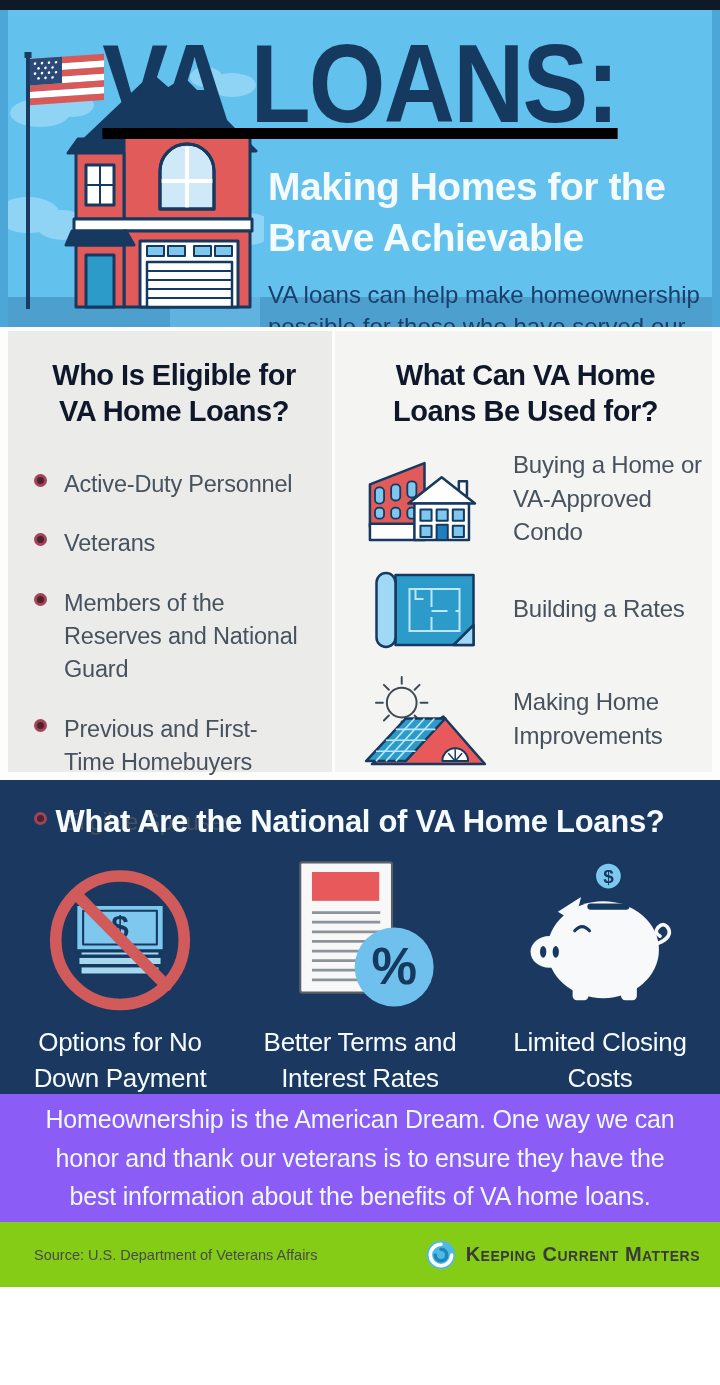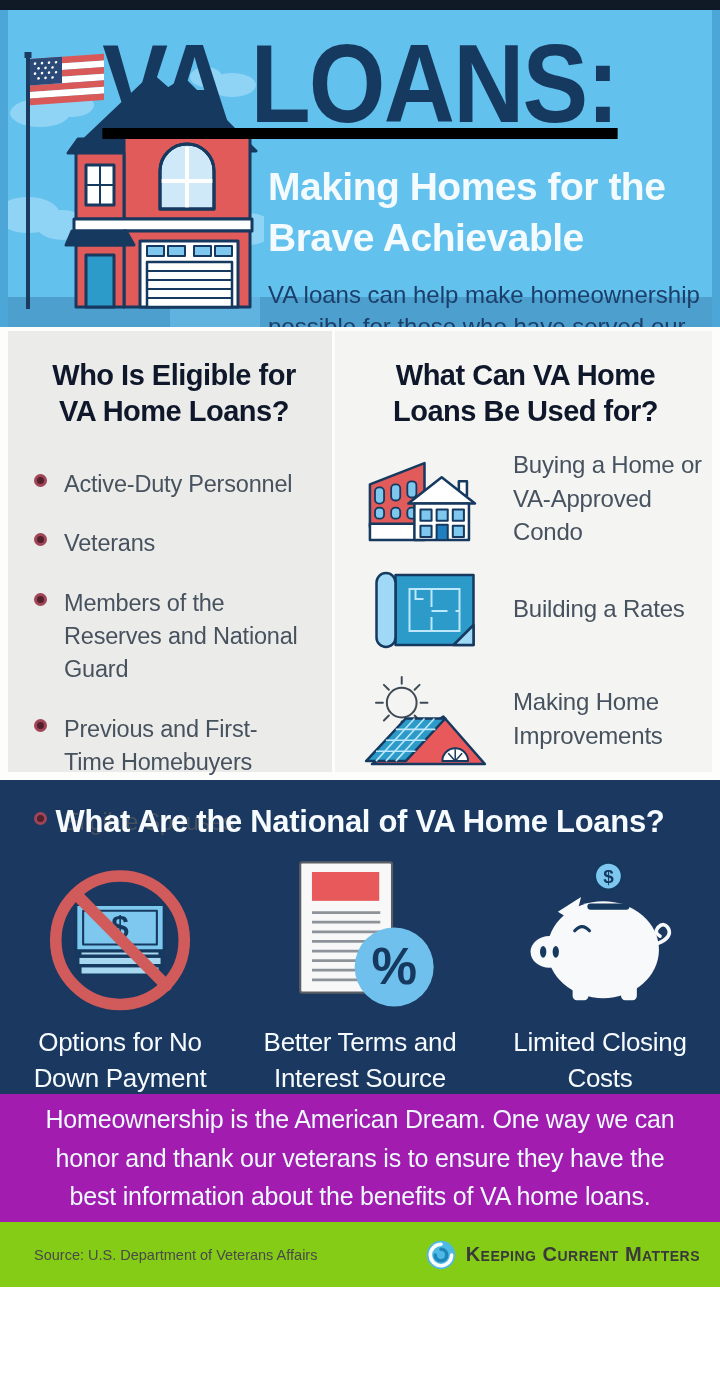--- a/index.html
+++ b/index.html
@@ -72,21 +72,21 @@
   .benefit { width:33.33%; display:flex; flex-direction:column; align-items:center; }
   .benefit-icon { height:162px; display:flex; align-items:center; justify-content:center; }
   .benefit-label {
     margin-top:8px; color:#f6fbff; font-size:26px; line-height:1.4; text-align:center; letter-spacing:-0.3px;
   }
   .benefit:nth-child(1) .benefit-label { max-width:230px; }
   .benefit:nth-child(2) .benefit-label { max-width:240px; }
   .benefit:nth-child(3) .benefit-label { max-width:175px; }
 
   
-  .closing { height:128px; background:#a21caf; display:flex; align-items:center; justify-content:center; }
+  .closing { height:128px; background:#8b5cf6; display:flex; align-items:center; justify-content:center; }
   .closing-text {
     color:#eef9ff; font-size:25px; line-height:1.55; text-align:center; width:655px; letter-spacing:-0.2px;
   }
 
   
   .footer {
     height:65px; background:#84cc16; display:flex; align-items:center; justify-content:space-between;
     padding:0 20px 0 34px;
   }
   .source-text { color:#4a4a4a; font-size:14.5px; }
@@ -349,21 +349,21 @@
               <line x1="25" y1="80" x2="89" y2="80"></line>
             <line x1="25" y1="89" x2="89" y2="89"></line>
               <line x1="25" y1="98" x2="89" y2="98"></line>
             <line x1="25" y1="107" x2="89" y2="107"></line>
               <line x1="25" y1="116" x2="89" y2="116"></line>
           </g>
           <circle cx="102" cy="104" r="37" fill="#6fc0ec"></circle>
           <text x="102" y="120" text-anchor="middle" font-size="48" font-weight="bold" fill="#16395f" font-family="'Liberation Sans',sans-serif">%</text>
         </svg>
       </div>
-      <div class="benefit-label">Better Terms and Interest Source</div>
+      <div class="benefit-label">Better Terms and Interest Rates</div>
     </div>
 
     <div class="benefit">
       <div class="benefit-icon">
         <svg width="160" height="158" viewBox="0 0 152 148">
           <circle cx="84" cy="18" r="13" fill="#7ec8ef" stroke="#16395f" stroke-width="2.5"></circle>
           <text x="84" y="24.5" text-anchor="middle" font-size="18" font-weight="bold" fill="#16395f" font-family="'Liberation Sans',sans-serif">$</text>
           <g fill="#f8f9fa">
             <rect x="50" y="118" width="15" height="18" rx="4"></rect>
             <rect x="96" y="118" width="15" height="18" rx="4"></rect>

